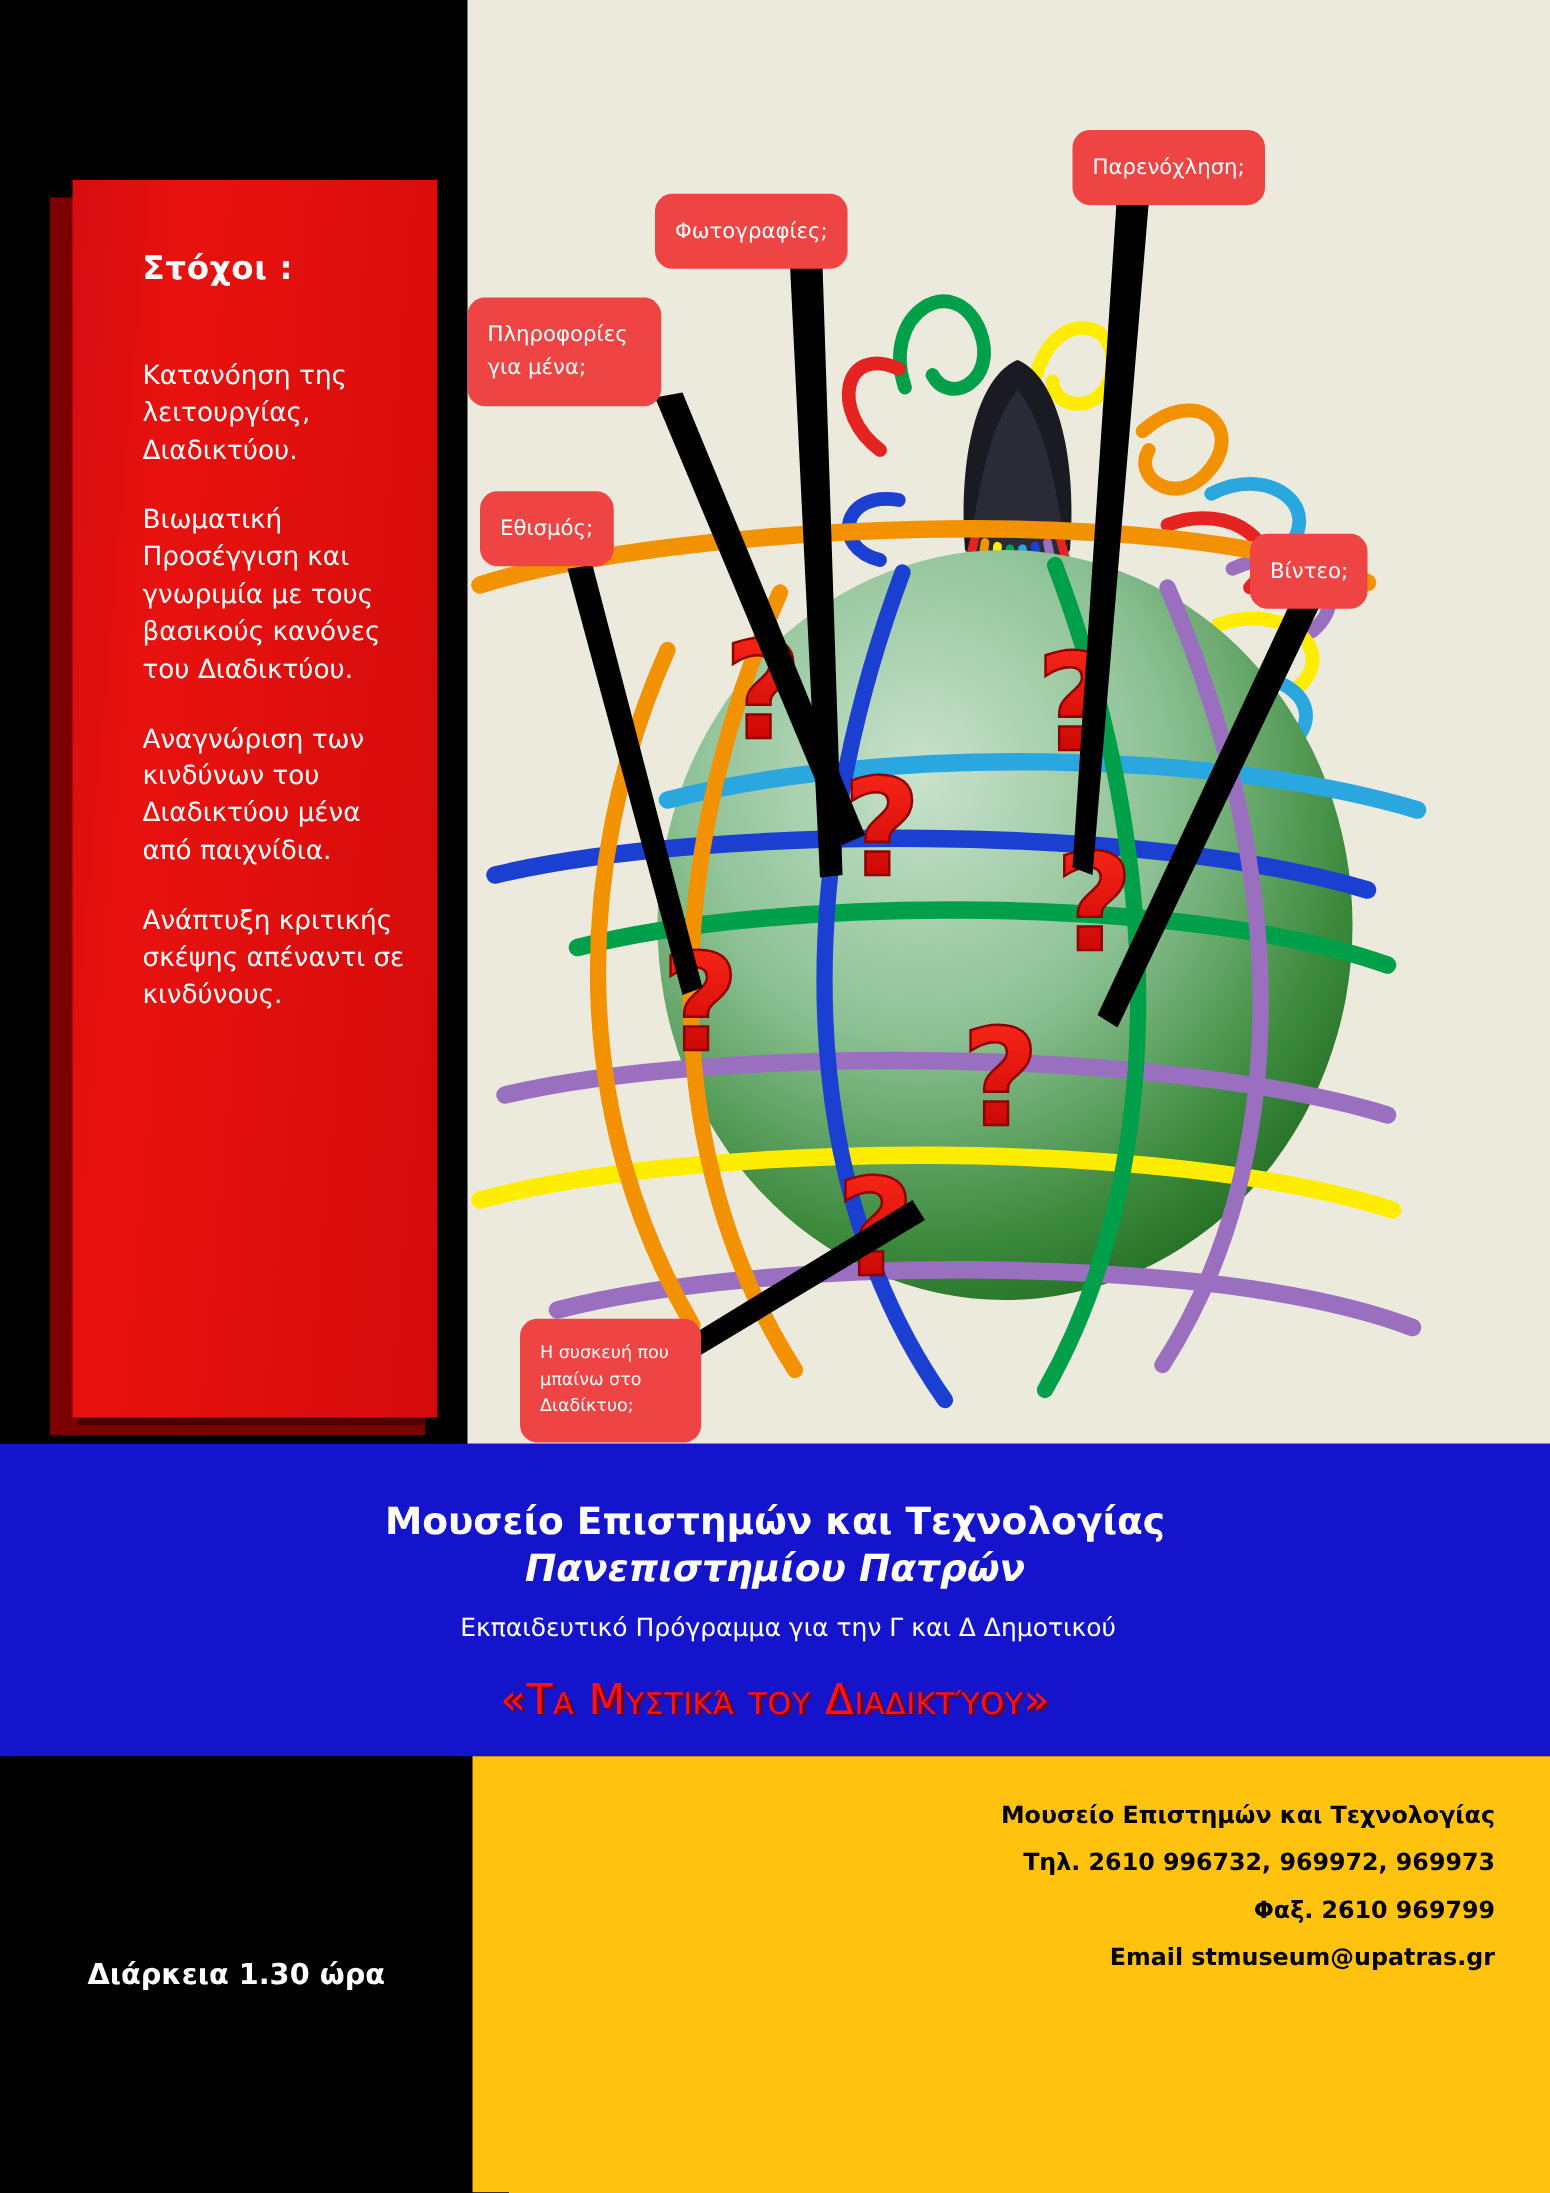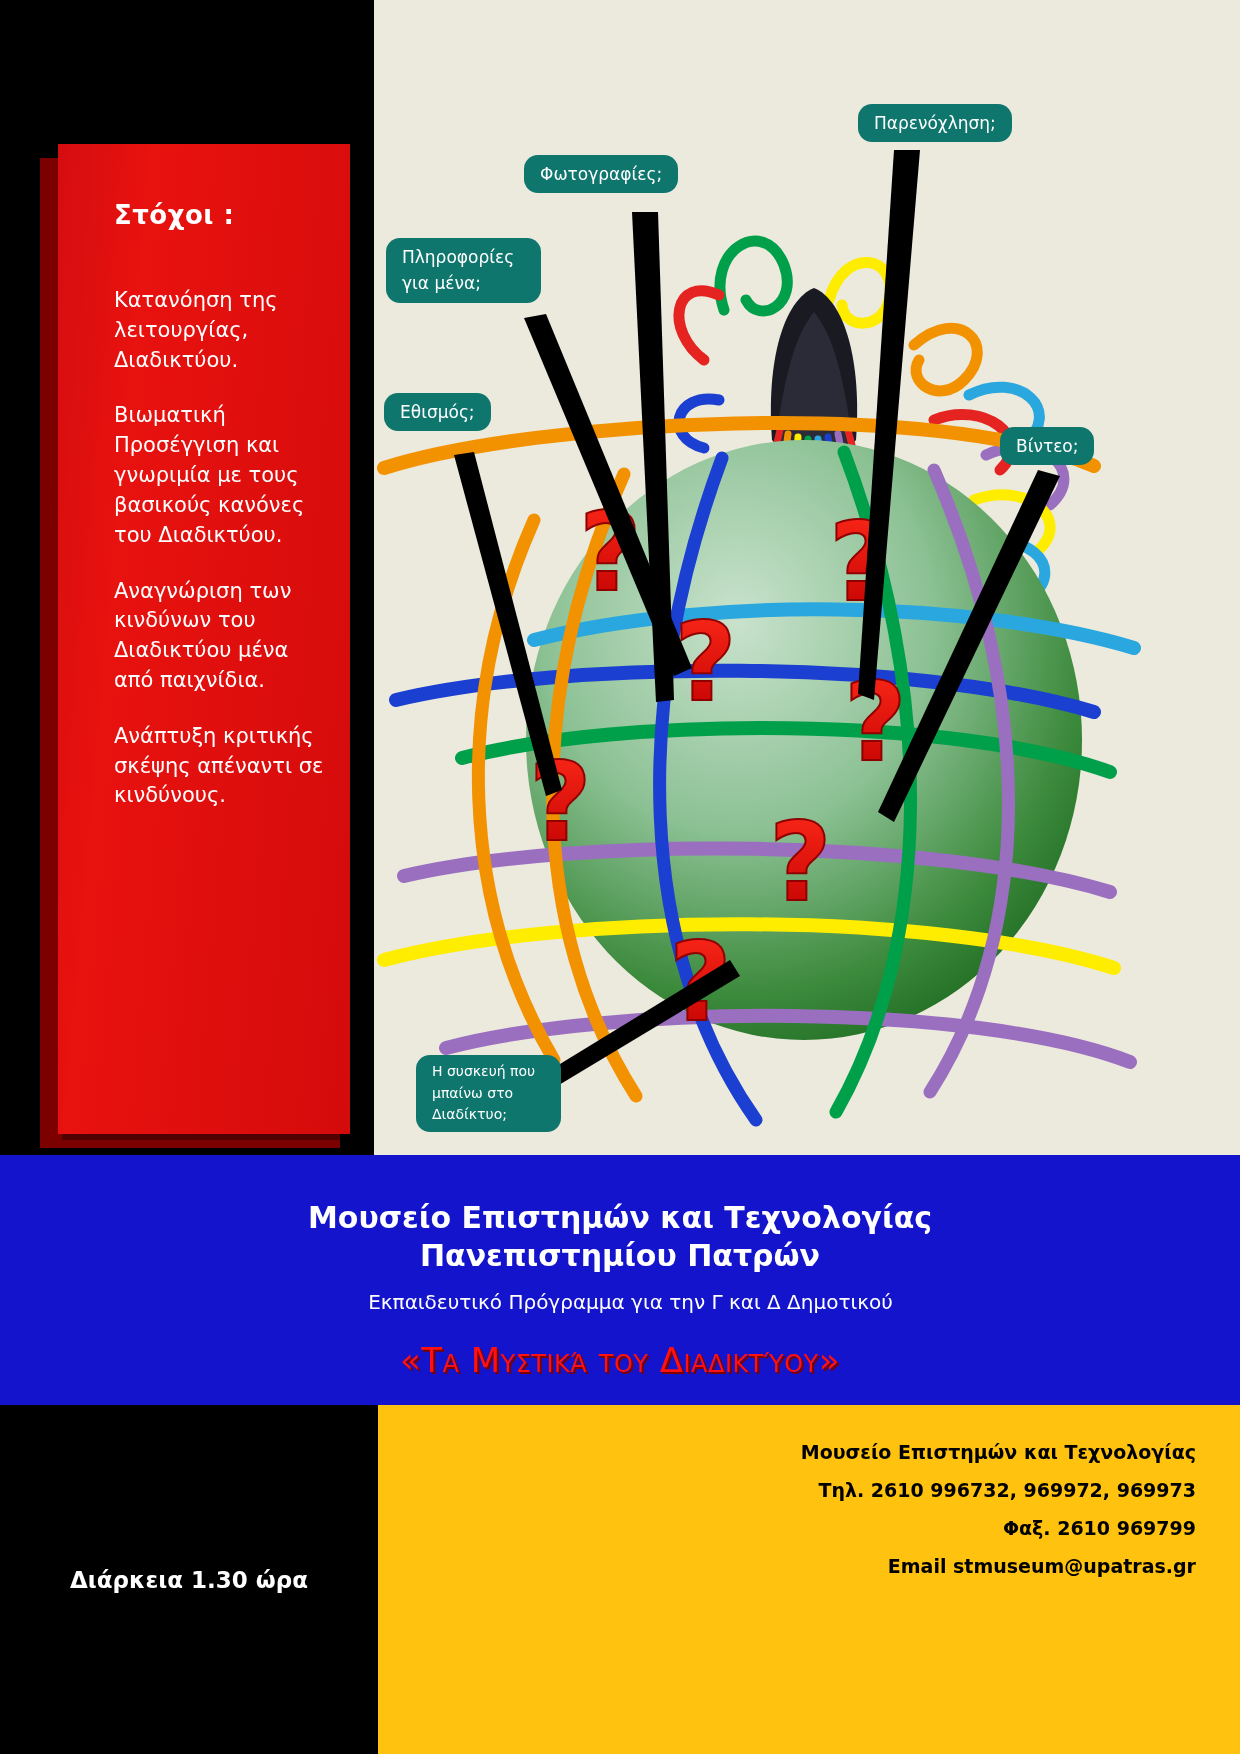--- a/index.html
+++ b/index.html
@@ -42,39 +42,39 @@
     font-size:26px; font-weight:bold; letter-spacing:.5px;
     margin-bottom:56px;
   }
   .red-panel p{
     font-size:21px; line-height:1.42; margin-bottom:26px; font-weight:normal;
   }
 
   
   .bubble{
     position:absolute;
-    background:#0f766e; color:#fff;
+    background:#ef4444; color:#fff;
     border-radius:14px;
-    padding:6px 16px;
+    padding:17px 16px;
     font-size:17px;
     line-height:1.55;
     white-space:pre-line;
     z-index:40;
   }
 
   
   .blue-band{
     position:absolute; left:0; top:1155px; width:1240px; height:250px;
     background:#1414cc;
     text-align:center;
     color:#fff;
     padding-top:44px;
   }
   .blue-band .l1{ font-size:30px; font-weight:bold; line-height:1.28; }
-  .blue-band .l2{ font-size:30px; font-weight:bold; line-height:1.28; }
+  .blue-band .l2{ font-size:30px; font-weight:bold; line-height:1.28;font-style:italic; }
   .blue-band .sub{ font-size:20px; margin-top:14px;padding-left:21px; }
   .blue-band .title{
     margin-top:26px;
     font-size:34px; font-weight:normal; color:#ff1111;
     font-variant:small-caps;
     letter-spacing:.5px;
     text-shadow:2px 2px 0 #7a0000;
   }
 
   
@@ -184,21 +184,21 @@
 
         <polygon points="520,150 546,150 500,700 484,694"></polygon>
 
         <polygon points="664,470 686,476 520,822 504,812"></polygon>
 
         <polygon points="160,1100 150,1086 356,960 366,976"></polygon>
       </g>
     </svg>
 
     <div class="bubble" style="left:10px;top:393px;">Εθισμός;</div>
-    <div class="bubble" style="left:12px;top:238px;width:155px;">Πληροφορίες
+    <div class="bubble" style="left:0;top:238px;width:155px;">Πληροφορίες
 για μένα;</div>
     <div class="bubble" style="left:150px;top:155px;">Φωτογραφίες;</div>
     <div class="bubble" style="left:484px;top:104px;">Παρενόχληση;</div>
     <div class="bubble" style="left:626px;top:427px;">Βίντεο;</div>
     <div class="bubble" style="left:42px;top:1055px;width:145px;font-size:14px;">Η συσκευή που
 μπαίνω  στο
 Διαδίκτυο;</div>
   </div>
 
   <div class="red-shadow"></div>

